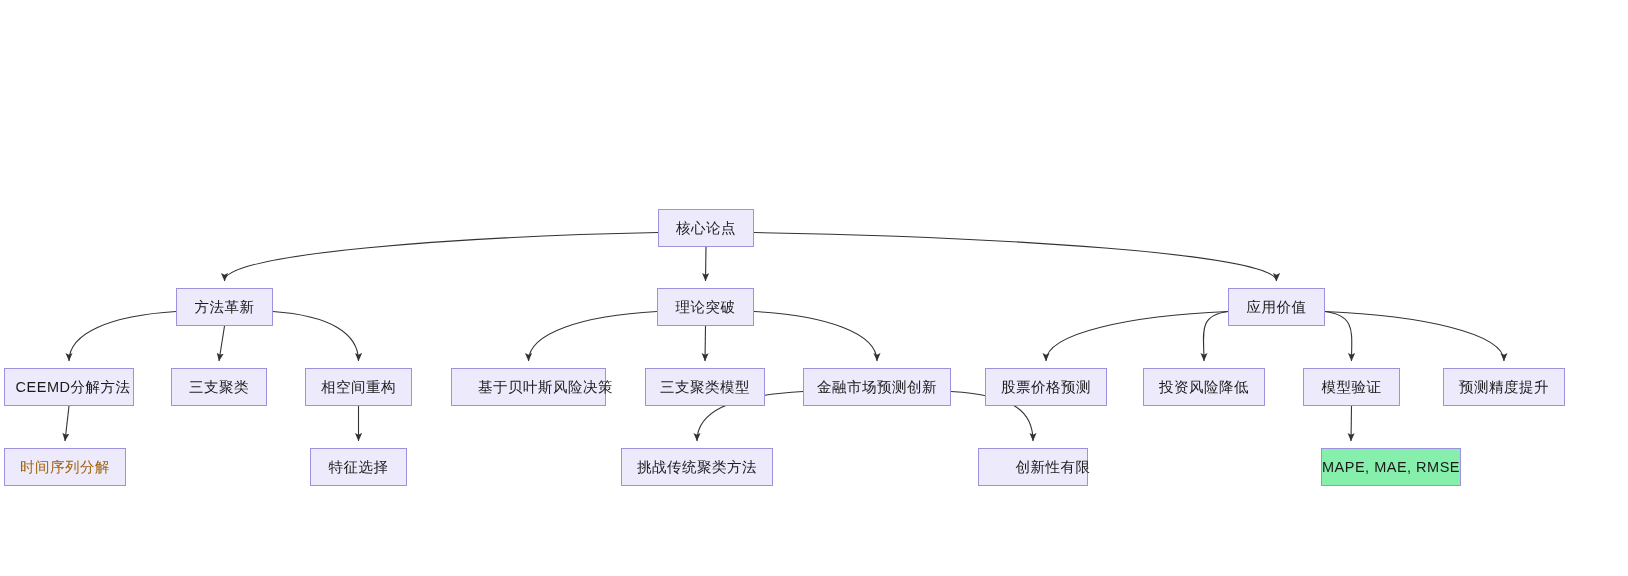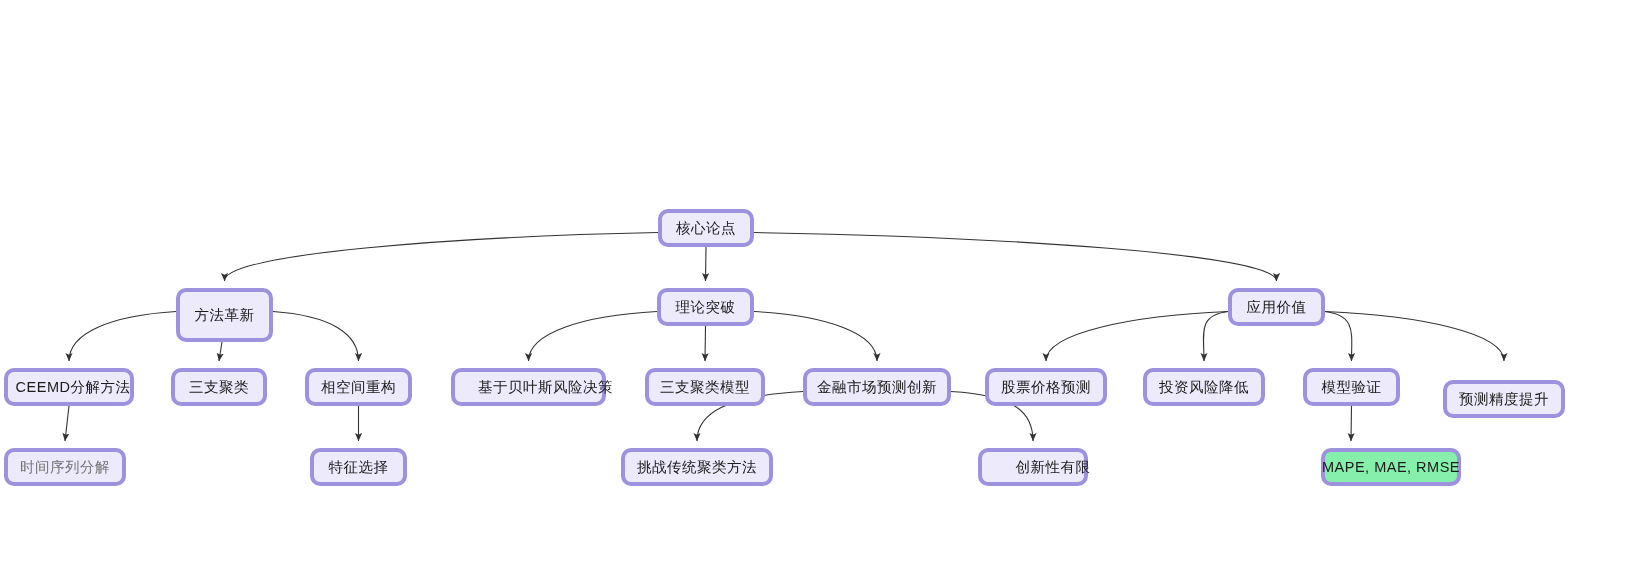--- a/index.html
+++ b/index.html
@@ -1,21 +1,21 @@
 <!DOCTYPE html>
 <html><head>
 <meta charset="utf-8">
 <style>
   html,body{margin:0;padding:0;background:#ffffff;}
   body{width:1628px;height:576px;overflow:hidden;
        font-family:"Liberation Sans","DejaVu Sans",sans-serif;}
   #stage{position:relative;width:1628px;height:576px;background:#ffffff;}
   #edges{position:absolute;left:0;top:0;width:1628px;height:576px;}
   .node{position:absolute;box-sizing:border-box;
-        background:#ECEAFB;border:4px solid #0369a1;border-radius:10px;
+        background:#ECEAFB;border:1px solid #0369a1;border-radius:0;
         display:flex;align-items:center;justify-content:center;
         color:#1b1b1b;font-size:14.5px;letter-spacing:.5px;
         white-space:nowrap;z-index:2;}
   .node.lvl1{font-size:14.5px;}
 </style>
 </head>
 <body>
 
 <div id="stage">
   <svg id="edges" viewBox="0 0 1628 576">
@@ -42,21 +42,21 @@
         <path d="M358.5,406 L358.5,441" stroke="#333333" marker-end="url(#arrow)"></path>
         <path d="M803,391.56 C727.4,395.56 697,413.0072 697,441" stroke="#333333" marker-end="url(#arrow)"></path>
         <path d="M951,391.56 C1016.52,395.56 1033,413.0072 1033,441" stroke="#333333" marker-end="url(#arrow)"></path>
         <path d="M1351.5,406 L1351,441" stroke="#333333" marker-end="url(#arrow)"></path>
       </g>
   </svg>
   <div id="nodes">
       <div class="node lvl0" style="left: 658px; top: 209px; width: 96px; height: 38px; background: rgb(236, 234, 251); border-color: rgb(157, 146, 222); color: rgb(27, 27, 27);">
         <span>核心论点</span>
       </div>
-      <div class="node lvl1" style="left: 176px; top: 288px; width: 97px; height: 54px; background: rgb(236, 234, 251); border-color: rgb(157, 146, 222); color: rgb(27, 27, 27);">
+      <div class="node lvl1" style="left: 176px; top: 288px; width: 97px; height: 38px; background: rgb(236, 234, 251); border-color: rgb(157, 146, 222); color: rgb(27, 27, 27);">
         <span>方法革新</span>
       </div>
       <div class="node lvl1" style="left: 657px; top: 288px; width: 97px; height: 38px; background: rgb(236, 234, 251); border-color: rgb(157, 146, 222); color: rgb(27, 27, 27); text-align: right;">
         <span>理论突破</span>
       </div>
       <div class="node lvl1" style="left: 1228px; top: 288px; width: 97px; height: 38px; background: rgb(236, 234, 251); border-color: rgb(157, 146, 222); color: rgb(27, 27, 27);">
         <span>应用价值</span>
       </div>
       <div class="node lvl2" style="left: 4px; top: 368px; width: 130px; height: 38px; background: rgb(236, 234, 251); border-color: rgb(157, 146, 222); color: rgb(27, 27, 27); padding-left: 8px;">
         <span>CEEMD分解方法</span>
@@ -78,24 +78,24 @@
       </div>
       <div class="node lvl2" style="left: 985px; top: 368px; width: 122px; height: 38px; background: rgb(236, 234, 251); border-color: rgb(157, 146, 222); color: rgb(27, 27, 27);">
         <span>股票价格预测</span>
       </div>
       <div class="node lvl2" style="left: 1143px; top: 368px; width: 122px; height: 38px; background: rgb(236, 234, 251); border-color: rgb(157, 146, 222); color: rgb(27, 27, 27);">
         <span>投资风险降低</span>
       </div>
       <div class="node lvl2" style="left: 1303px; top: 368px; width: 97px; height: 38px; background: rgb(236, 234, 251); border-color: rgb(157, 146, 222); color: rgb(27, 27, 27);">
         <span>模型验证</span>
       </div>
-      <div class="node lvl2" style="left: 1443px; top: 368px; width: 122px; height: 38px; background: rgb(236, 234, 251); border-color: rgb(157, 146, 222); color: rgb(27, 27, 27); margin-top: 12px;">
+      <div class="node lvl2" style="left: 1443px; top: 368px; width: 122px; height: 38px; background: rgb(236, 234, 251); border-color: rgb(157, 146, 222); color: rgb(27, 27, 27);">
         <span>预测精度提升</span>
       </div>
-      <div class="node lvl3" style="left: 4px; top: 448px; width: 122px; height: 38px; background: rgb(236, 234, 251); border-color: rgb(157, 146, 222); color: #737373;">
+      <div class="node lvl3" style="left: 4px; top: 448px; width: 122px; height: 38px; background: rgb(236, 234, 251); border-color: rgb(157, 146, 222); color: #a16207;">
         <span>时间序列分解</span>
       </div>
       <div class="node lvl3" style="left: 310px; top: 448px; width: 97px; height: 38px; background: rgb(236, 234, 251); border-color: rgb(157, 146, 222); color: rgb(27, 27, 27); text-align: right;">
         <span>特征选择</span>
       </div>
       <div class="node lvl3" style="left: 621px; top: 448px; width: 152px; height: 38px; background: rgb(236, 234, 251); border-color: rgb(157, 146, 222); color: rgb(27, 27, 27);">
         <span>挑战传统聚类方法</span>
       </div>
       <div class="node lvl3" style="left: 978px; top: 448px; width: 110px; height: 38px; background: rgb(236, 234, 251); border-color: rgb(157, 146, 222); color: rgb(27, 27, 27); padding-left: 40px;">
         <span>创新性有限</span>

